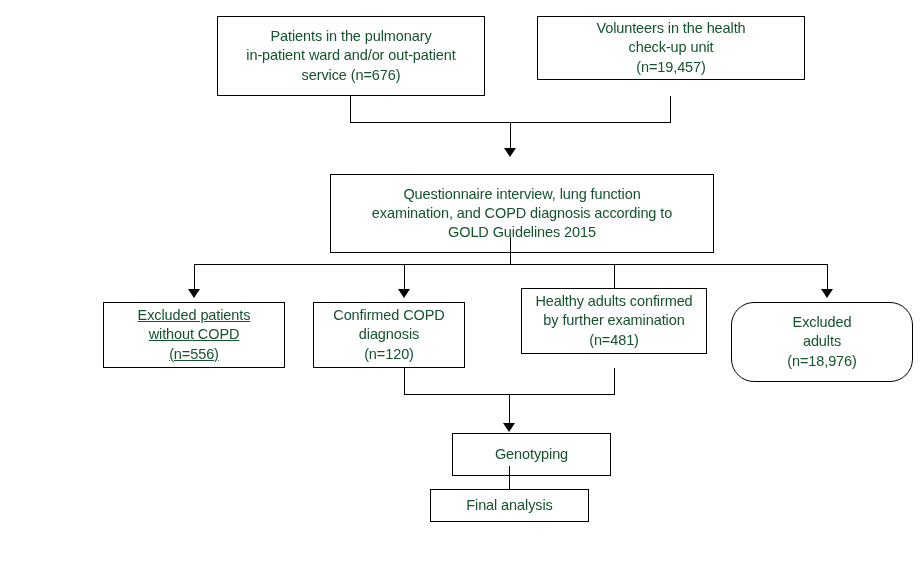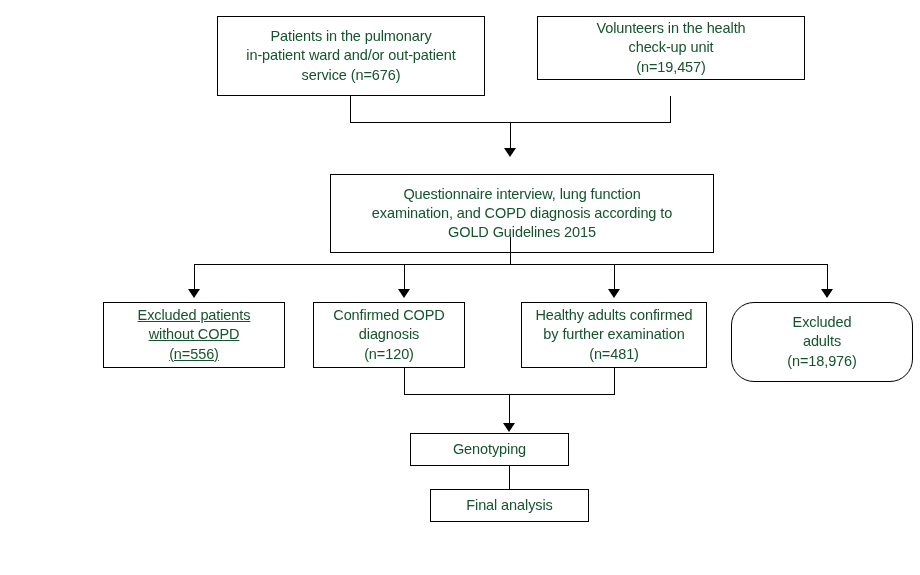--- a/index.html
+++ b/index.html
@@ -118,35 +118,35 @@
   <div class="arrowhead" style="left:821px; top:289px;"></div>
 
   <div class="node small" style="left:103px; top:302px; width:182px; height:66px;text-decoration:underline;">Excluded patients
 without COPD
 (n=556)</div>
 
   <div class="node small" style="left:313px; top:302px; width:152px; height:66px;text-align:center;">Confirmed COPD
 diagnosis
 (n=120)</div>
 
-  <div class="node small" style="left:521px; top:302px; width:186px; height:66px;">Healthy adults confirmed
+  <div class="node small" style="left:521px; top:288px; width:186px; height:66px;">Healthy adults confirmed
 by further examination
 (n=481)</div>
 
   <div class="node small" style="left:731px; top:302px; width:182px; height:80px;border-radius:23px;">Excluded
 adults
 (n=18,976)</div>
 
   <div class="vline" style="left:404px; top:368px; height:27px;"></div>
   <div class="vline" style="left:614px; top:368px; height:27px;"></div>
   <div class="hline" style="left:404px; top:394px; width:211px;"></div>
   <div class="vline" style="left:509px; top:394px; height:31px;"></div>
   <div class="arrowhead" style="left:503px; top:423px;"></div>
 
-  <div class="node" style="left:410px; top:433px; width:159px; height:33px;">Genotyping</div>
+  <div class="node" style="left:452px; top:433px; width:159px; height:43px;">Genotyping</div>
 
   <div class="vline" style="left:509px; top:466px; height:27px;"></div>
   <div class="arrowhead" style="left:503px; top:491px;"></div>
 
   <div class="node" style="left:430px; top:489px; width:159px; height:33px;">Final analysis</div>
 
 
 </div>
 
 </body></html>

